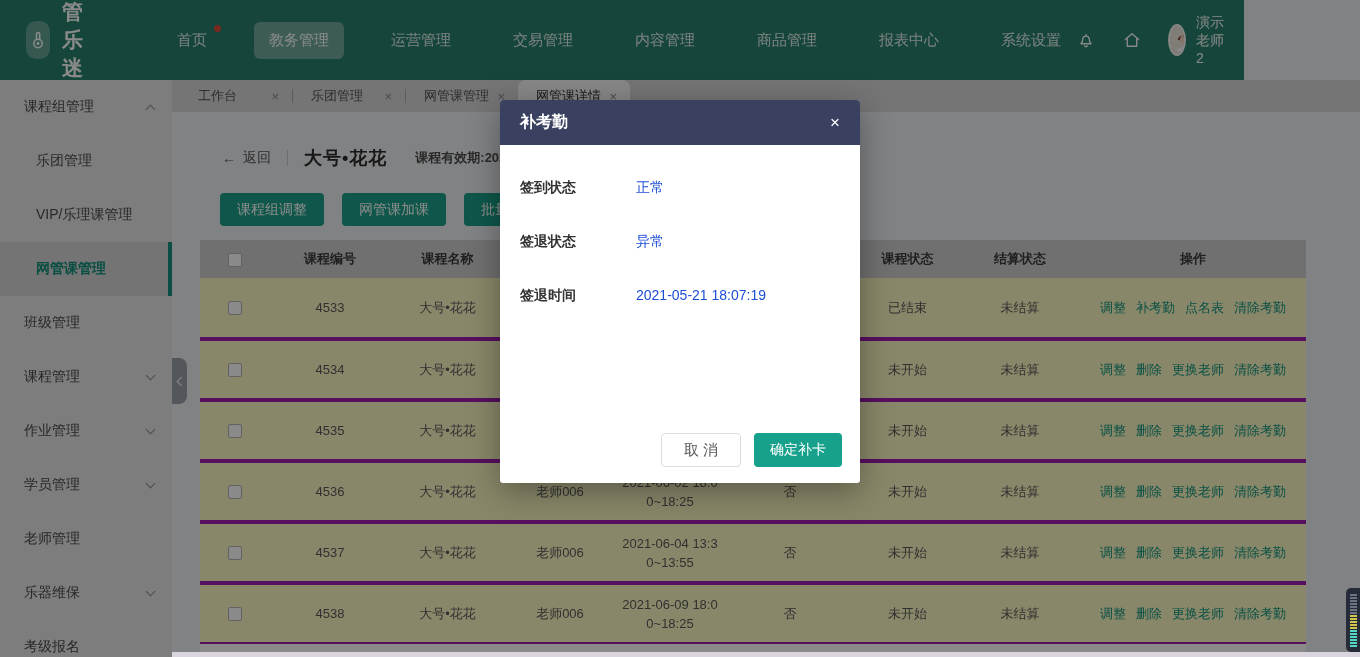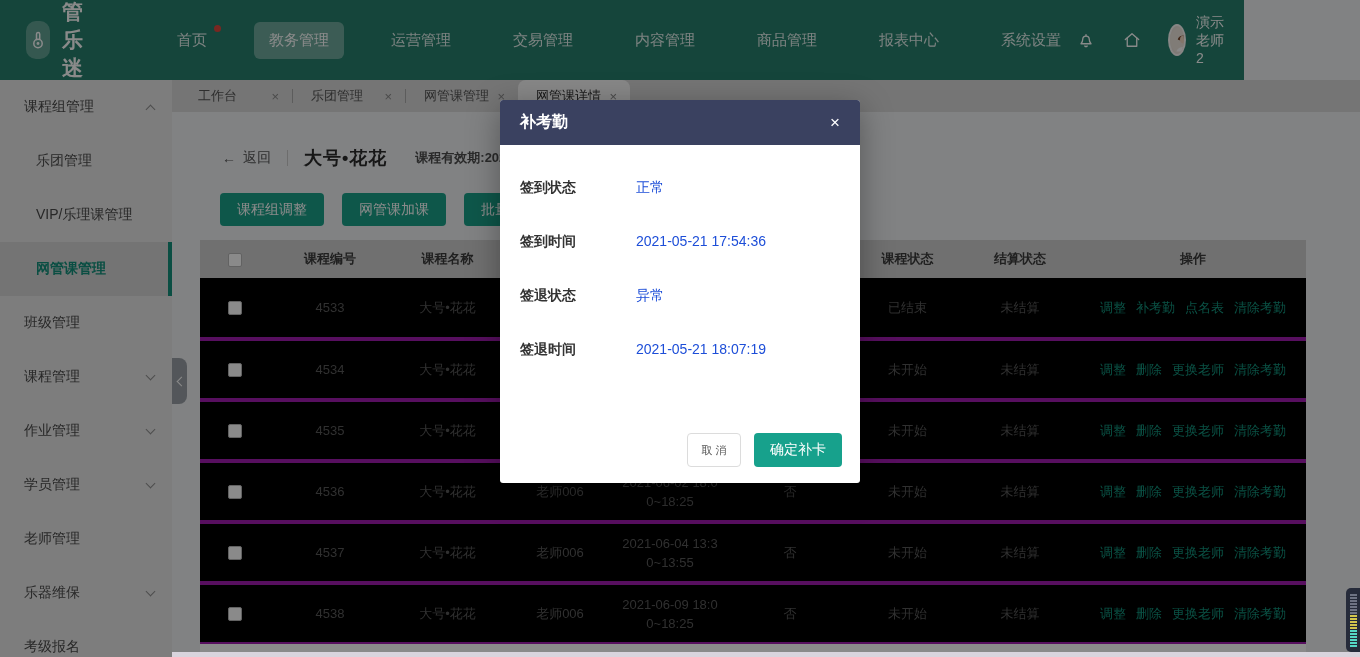--- a/index.html
+++ b/index.html
@@ -54,21 +54,21 @@
   .back { font-size:14px; color:#555; display:flex; gap:7px; align-items:center; cursor:pointer; }
   .ph-divider { width:1px; height:16px; background:#c9c9c9; margin:0 16px; }
   .page-title { font-size:18px; font-weight:bold; color:#2b2b2b; letter-spacing:1px; }
   .validity { font-size:13px; color:#4f4f4f; margin-left:28px; font-weight:bold; }
   .btn-row { position:absolute; left:48px; top:81px; display:flex; gap:18px; }
   .teal-btn { height:33px; padding:0 17px; background:#1ba189; color:#fff; font-size:14px; border:none;
               border-radius:4px; cursor:pointer; white-space:nowrap; }
 
   
   .table-wrap { position:absolute; left:28px; top:128px; width:1106px; }
-  table { border-collapse:collapse; table-layout:fixed; width:1106px; background:#000000; font-size:13px; color:#5a5a5a; }
+  table { border-collapse:collapse; table-layout:fixed; width:1106px; background:#fef9c3; font-size:13px; color:#5a5a5a; }
   thead th { height:38px; background:#cfcfcf; font-weight:bold; color:#3c3c3c; font-size:13px; text-align:center; }
   tbody td { height:61px; text-align:center; border-bottom:4px solid #a21caf; }
   .time-cell div { line-height:19px; }
   .actions span { color:#13967f; margin:0 5px; cursor:pointer; white-space:nowrap; }
   .checkbox { display:inline-block; width:14px; height:14px; border:1px solid #b5b5b5; border-radius:2px;
               background:#fff; vertical-align:middle; cursor:pointer; }
   .partial-row { position:absolute; left:28px; top:532px; width:1106px; height:13px; background:#fff; }
 
   
   .overlay { position:absolute; left:0; top:0; width:1360px; height:657px; background:rgba(0,0,0,.46); z-index:50; }
@@ -76,22 +76,22 @@
            border-radius:3px; box-shadow:0 8px 32px rgba(0,0,0,.35); display:flex; flex-direction:column; }
   .modal-header { height:45px; background:#3a4160; border-radius:3px 3px 0 0; display:flex; align-items:center;
                   padding:0 20px; flex:0 0 45px; }
   .modal-title { color:#fff; font-size:16px; font-weight:bold; }
   .modal-close { margin-left:auto; color:#fff; font-size:17px; cursor:pointer; line-height:1; }
   .modal-body { padding:34px 20px 0; flex:1; }
   .field { display:flex; gap:12px; margin-bottom:36px; font-size:14px; align-items:baseline; }
   .field-label { font-weight:bold; color:#333; }
   .field-value { color:#1d4ed8;margin-left:48px; }
   .modal-footer { display:flex; justify-content:flex-end; gap:13px; padding:0 18px 16px; }
-  .cancel-btn { width:54px; height:34px; background:#fff; border:1px solid #dcdcdc; border-radius:4px;
-                color:#555; font-size:11px; cursor:pointer; }
+  .cancel-btn { width:80px; height:34px; background:#fff; border:1px solid #dcdcdc; border-radius:4px;
+                color:#555; font-size:15px; cursor:pointer; }
   .confirm-btn { width:88px; height:34px; background:#17a18c; border:none; border-radius:4px; color:#fff;
                  font-size:14px; cursor:pointer; }
 
   
   .scroll-widget { position:absolute; right:0; top:588px; width:14px; height:64px; background:#262b3a;
                    border-radius:5px 0 0 5px; z-index:70; padding:6px 0 0 4px; }
   .stripe { width:7px; height:2px; margin-bottom:1px; }
   .stripe.g { background:#6e7383; } .stripe.y { background:#d2c54d; } .stripe.t { background:#55d6c5; }
   .bottom-strip { position:absolute; left:172px; bottom:0; width:1188px; height:5px; background:#d9d4dd; z-index:55; }
 </style>
@@ -382,24 +382,20 @@
     <div class="modal-header">
       <span class="modal-title">补考勤</span>
       <span class="modal-close">×</span>
     </div>
     <div class="modal-body">
       <div class="field">
         <span class="field-label">签到状态</span>
         <span class="field-value">正常</span>
       </div>
       <div class="field">
-        <span class="field-label">签到时间</span>
-        <span class="field-value">2021-05-21 17:54:36</span>
-      </div>
-      <div class="field">
         <span class="field-label">签退状态</span>
         <span class="field-value">异常</span>
       </div>
       <div class="field">
         <span class="field-label">签退时间</span>
         <span class="field-value">2021-05-21 18:07:19</span>
       </div>
     </div>
     <div class="modal-footer">
       <button class="cancel-btn">取 消</button>

